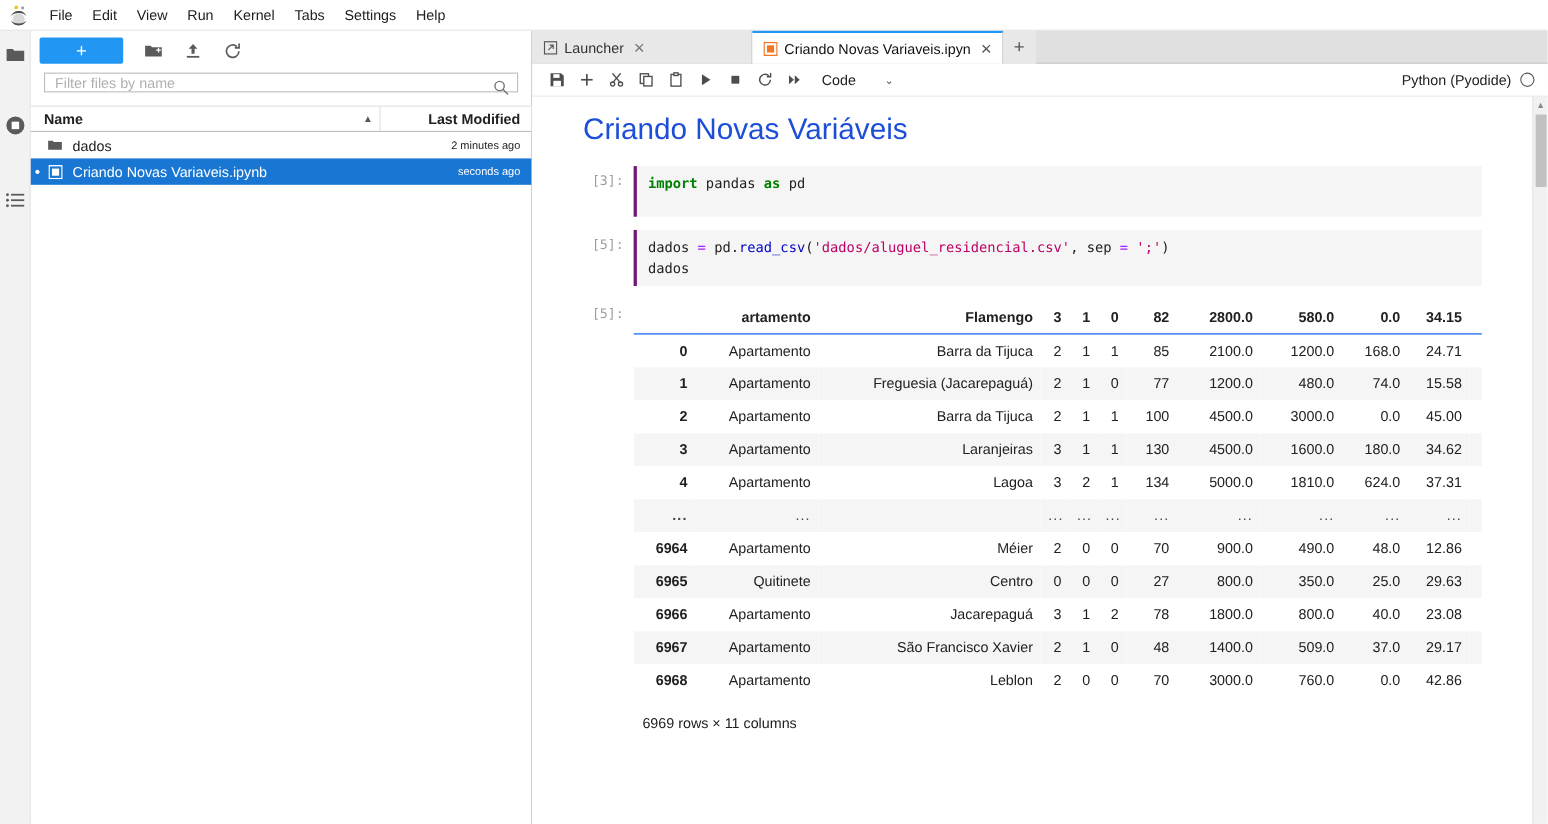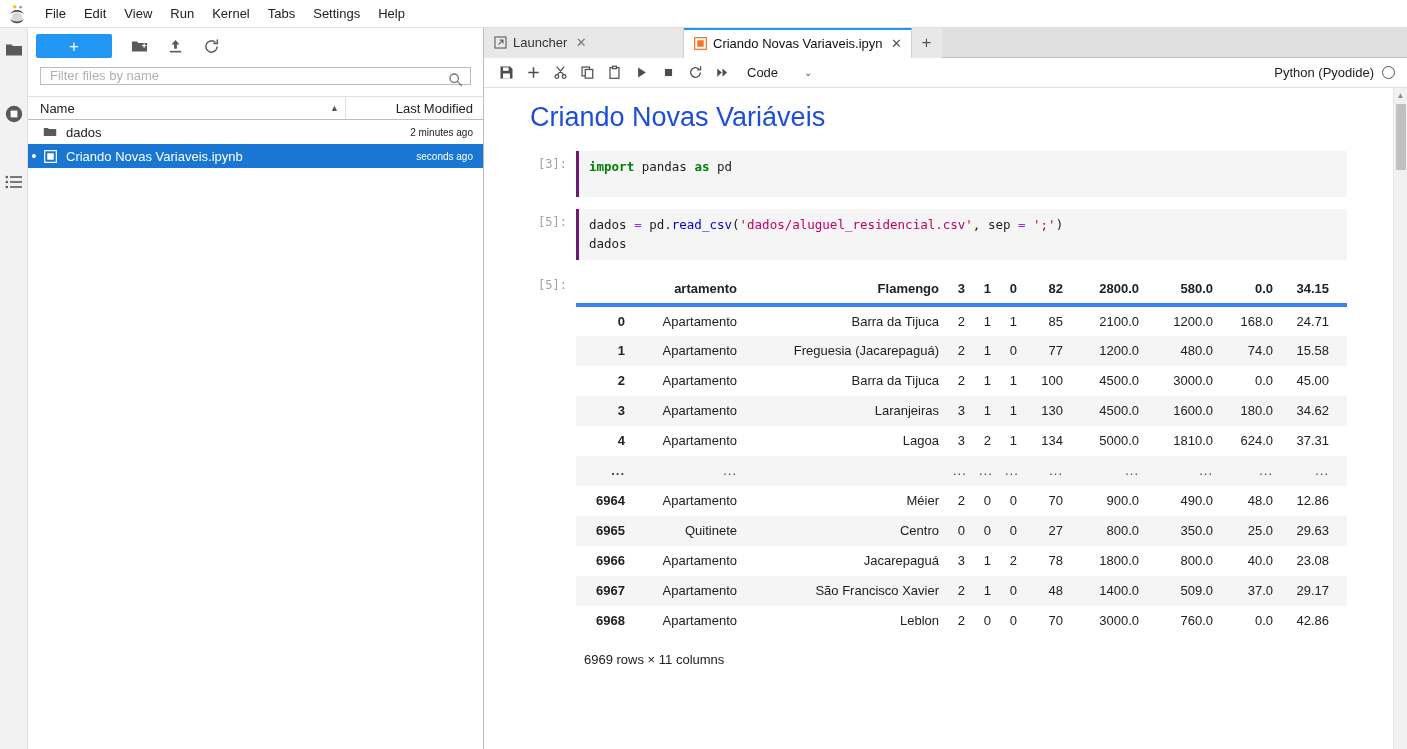--- a/index.html
+++ b/index.html
@@ -137,20 +137,21 @@
 
   #fb-header {
     display: flex;
     height: 24px;
     border-top: 1px solid #e0e0e0;
     border-bottom: 1px solid #bdbdbd;
     font-size: 13px;
     color: #212121;
     align-items: flex-end;
     background: #fff;
+    font-weight: bold;
   }
   #fb-header .col-name {
     flex: 1 1 auto;
     padding-left: 12px;
     display: flex;
     align-items: center;
     justify-content: space-between;
     padding-right: 6px;
     cursor: pointer;
     height: 100%;
@@ -205,21 +206,21 @@
     flex: 1 1 auto;
     display: flex;
     flex-direction: column;
     background: #fafafa;
     min-width: 0;
   }
   #tabbar {
     height: 30px;
     background: #e0e0e0;
     display: flex;
-    align-items: center;
+    align-items: flex-start;
     flex: 0 0 30px;
     border-bottom: 1px solid #c0c0c0;
   }
   .tab {
     height: 30px;
     display: flex;
     align-items: center;
     padding: 0 8px 0 10px;
     font-size: 13px;
     background: #e8e8e8;
@@ -407,21 +408,21 @@
     padding: 4px 7px;
     text-align: right;
     white-space: nowrap;
     overflow: hidden;
     font-weight: 400;
     line-height: 21px;
     height: 30px;
   }
   table.df thead th {
     font-weight: bold;
-    border-bottom: 4px solid #3b82f6;
+    border-bottom: 1px solid #3b82f6;
     text-overflow: clip;
   }
   table.df tbody tr:nth-child(even) { background: #f5f5f5; }
   table.df td.idx, table.df th.idx { font-weight: bold; width: 56px; }
   .c-tipo   { width: 112px; }
   .c-bairro { width: 202px; }
   .c-q      { width: 26px; }
   .c-v      { width: 26px; }
   .c-s      { width: 26px; }
   .c-area   { width: 46px; }

